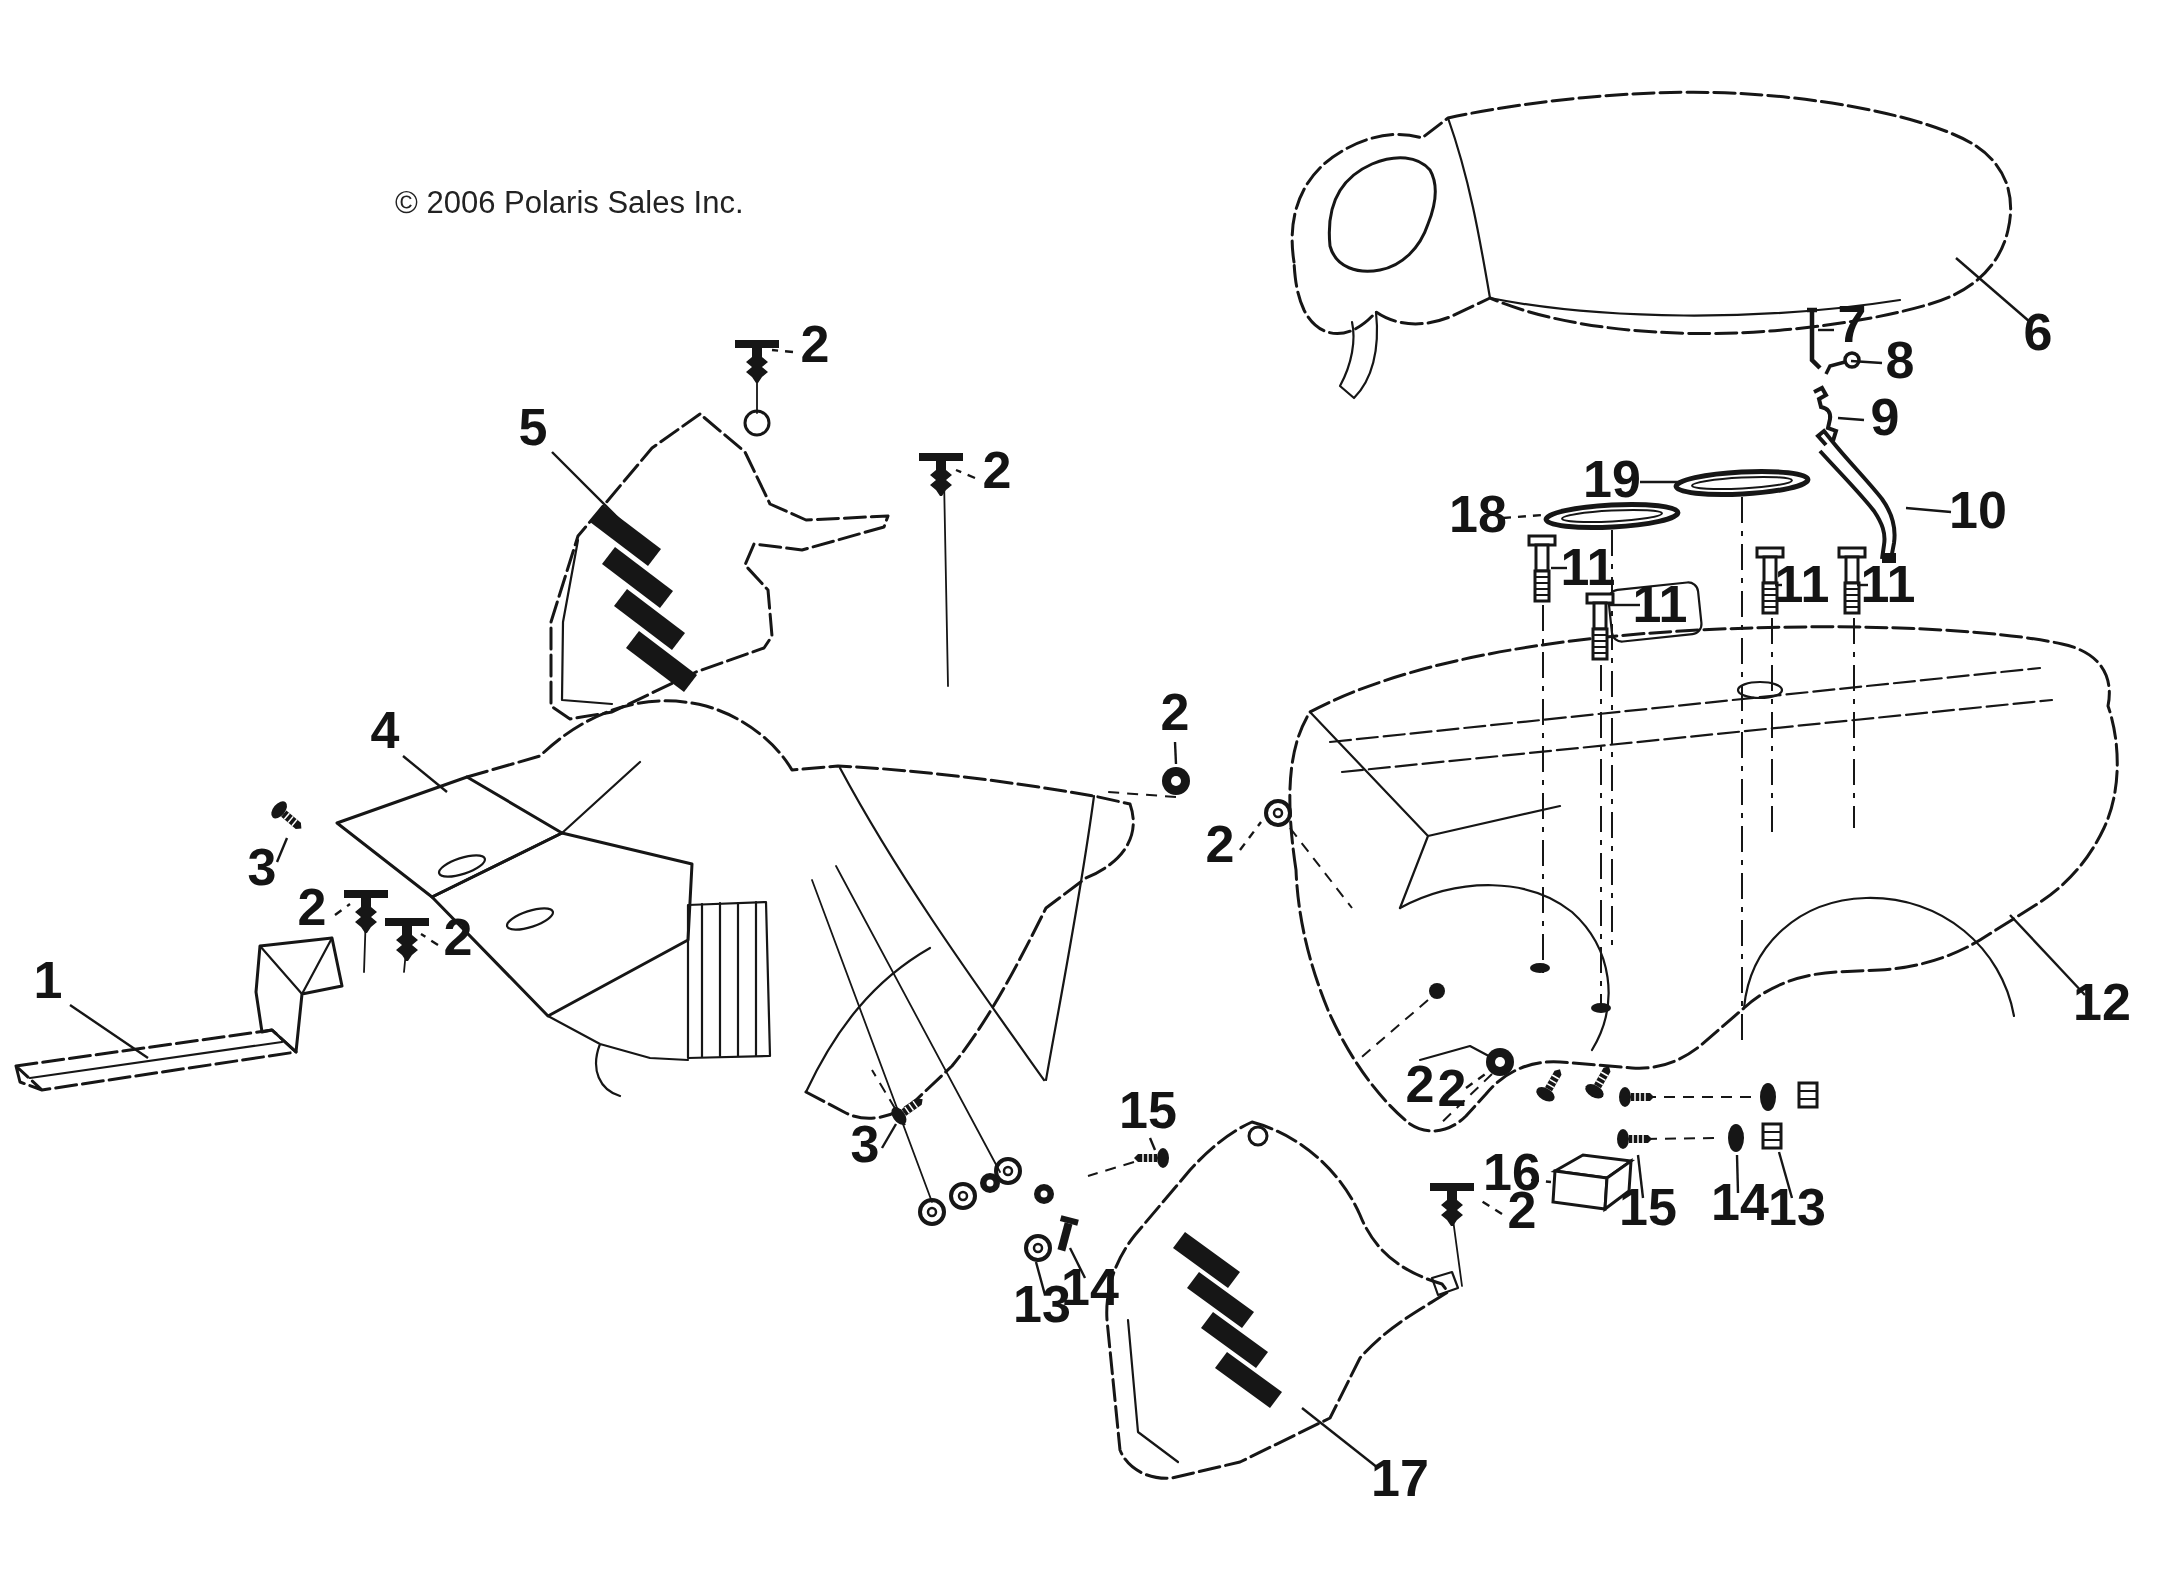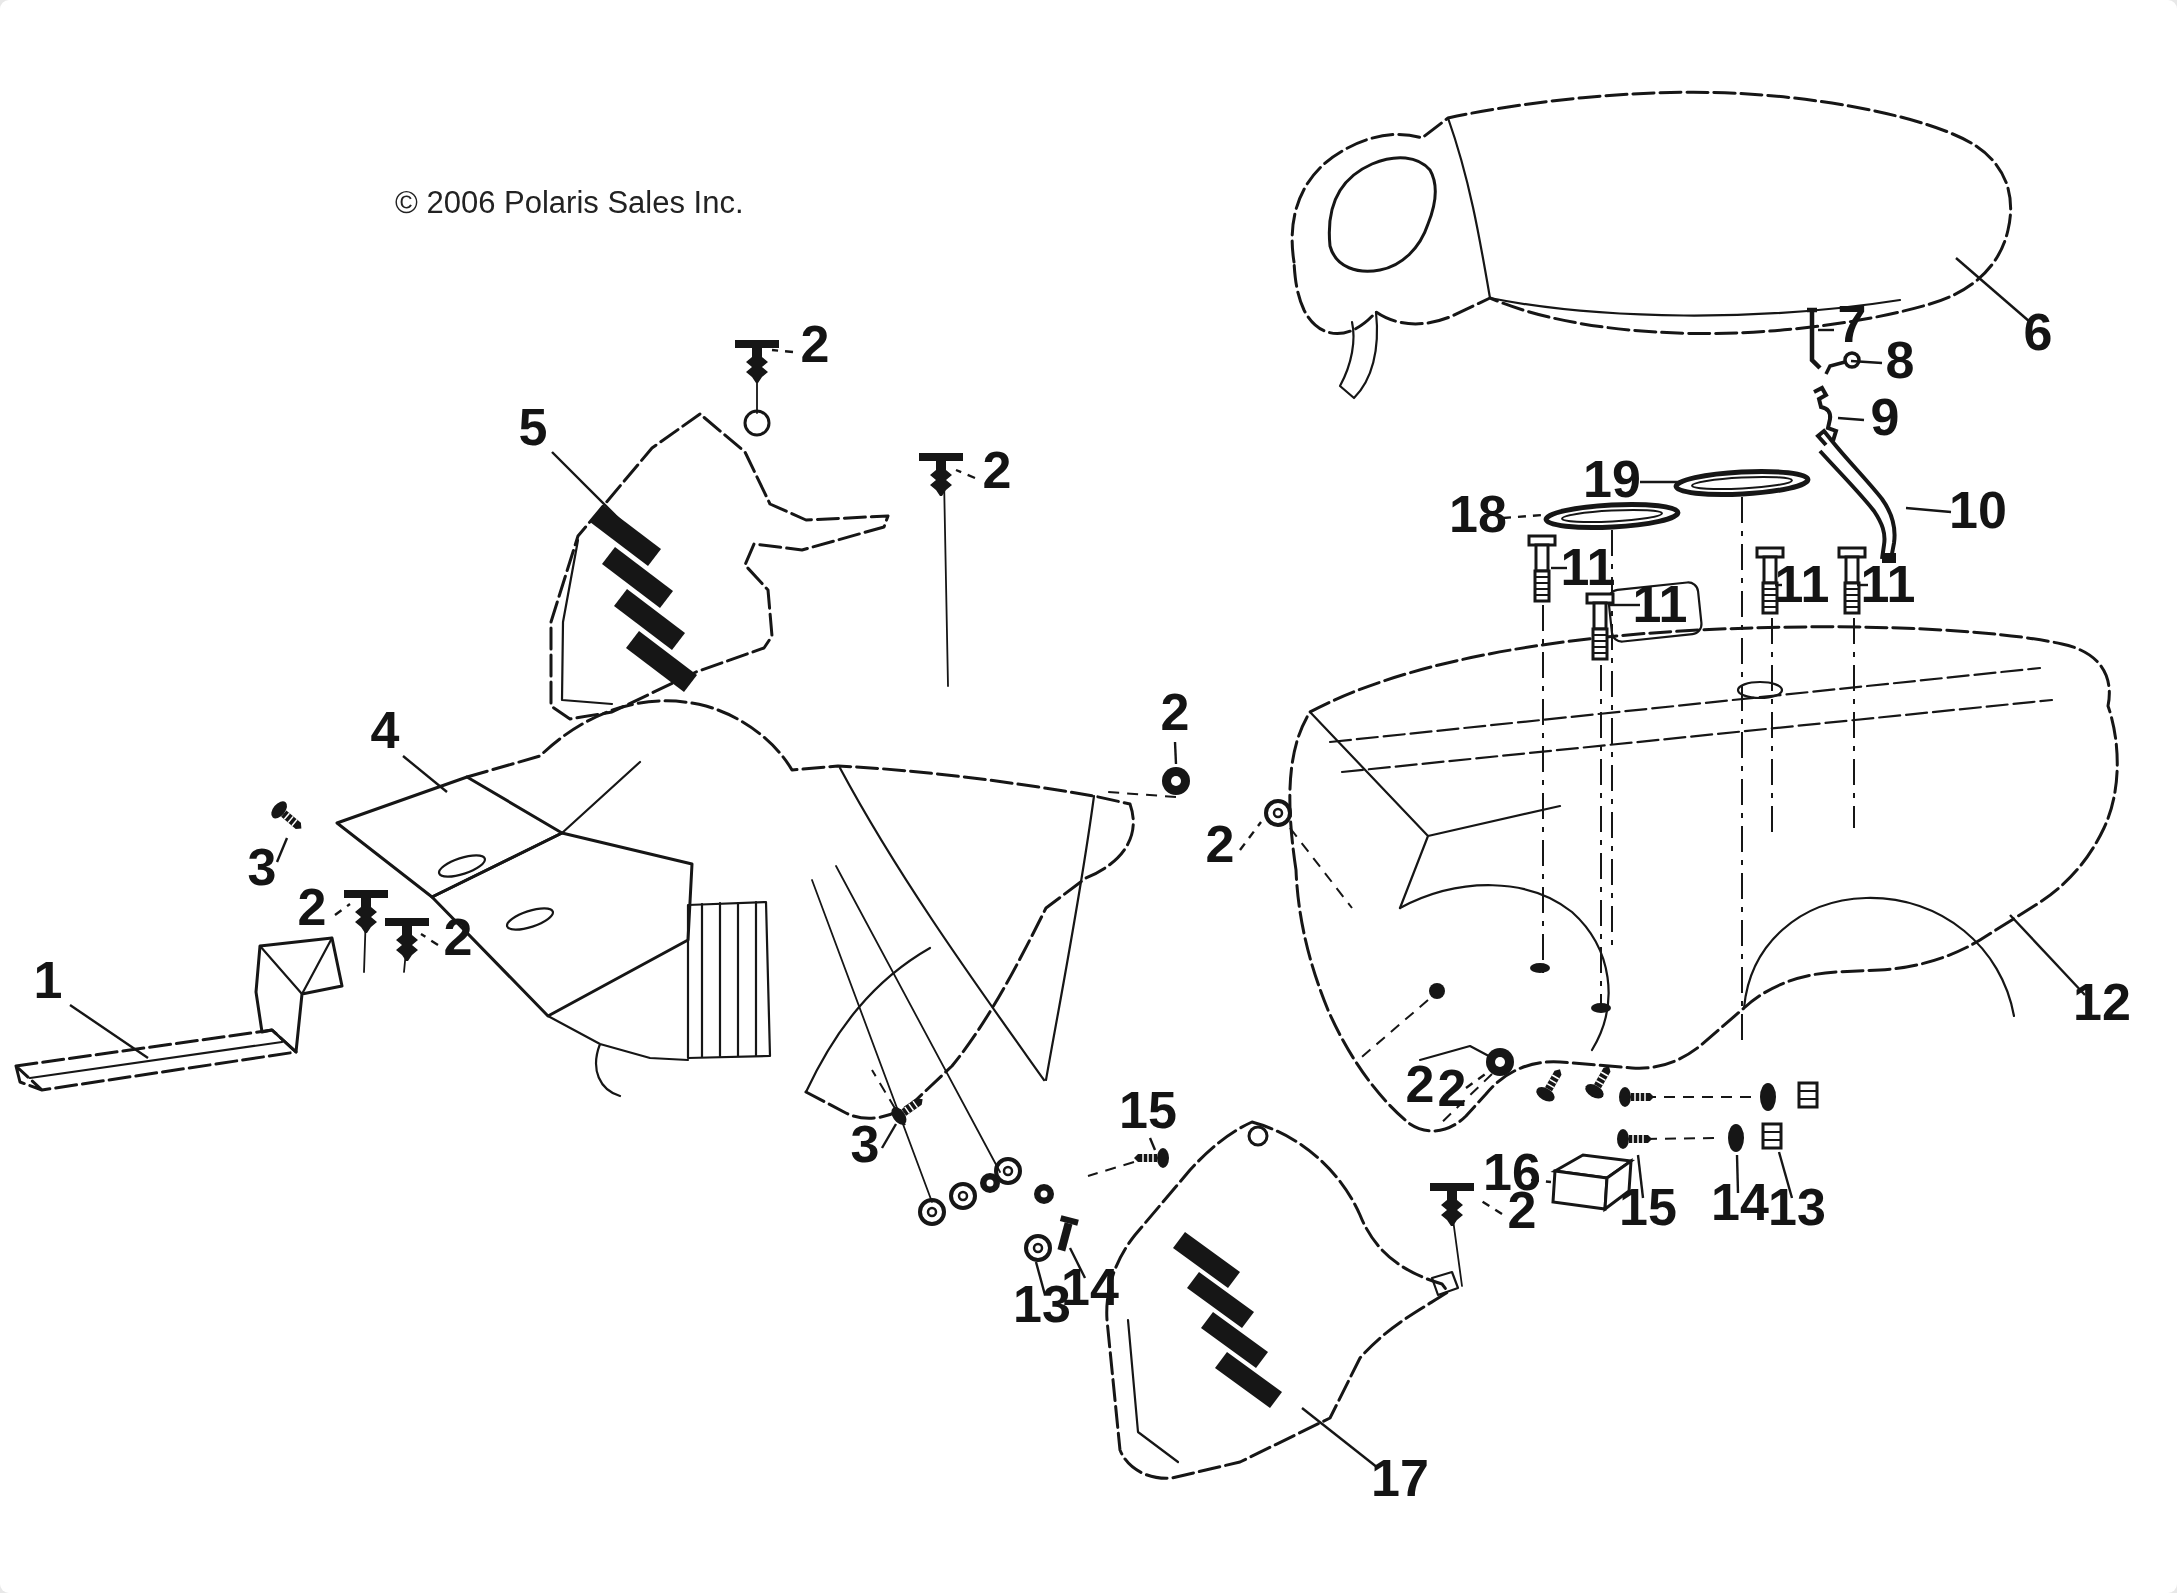--- a/index.html
+++ b/index.html
@@ -1,17 +1,17 @@
 <!DOCTYPE html>
 <html><head>
 <meta charset="utf-8">
 <style>
   html,body{margin:0;padding:0;background:#e8e8e8;}
   #stage{position:relative;width:2177px;height:1593px;background:#ffffff;overflow:hidden;
-         font-family:"Liberation Sans",sans-serif;border-radius:9px;}
+         font-family:"Liberation Sans",sans-serif;}
   svg{position:absolute;left:0;top:0;}
   .ol{fill:none;stroke:#161616;stroke-width:3;stroke-linejoin:round;stroke-linecap:round;}
   .sk{stroke-dasharray:21 6;}
   .d2{stroke-width:2.2;}
   .thin{stroke-width:1.8;}
   .fillb{fill:#161616;stroke:none;}
   .leader{fill:none;stroke:#161616;stroke-width:2.4;}
   .leader.dashed{stroke-dasharray:8 7;}
   .dashdot{fill:none;stroke:#161616;stroke-width:2;stroke-dasharray:26 8 5 8;}
   .dashln{fill:none;stroke:#161616;stroke-width:2;stroke-dasharray:11 8;}

